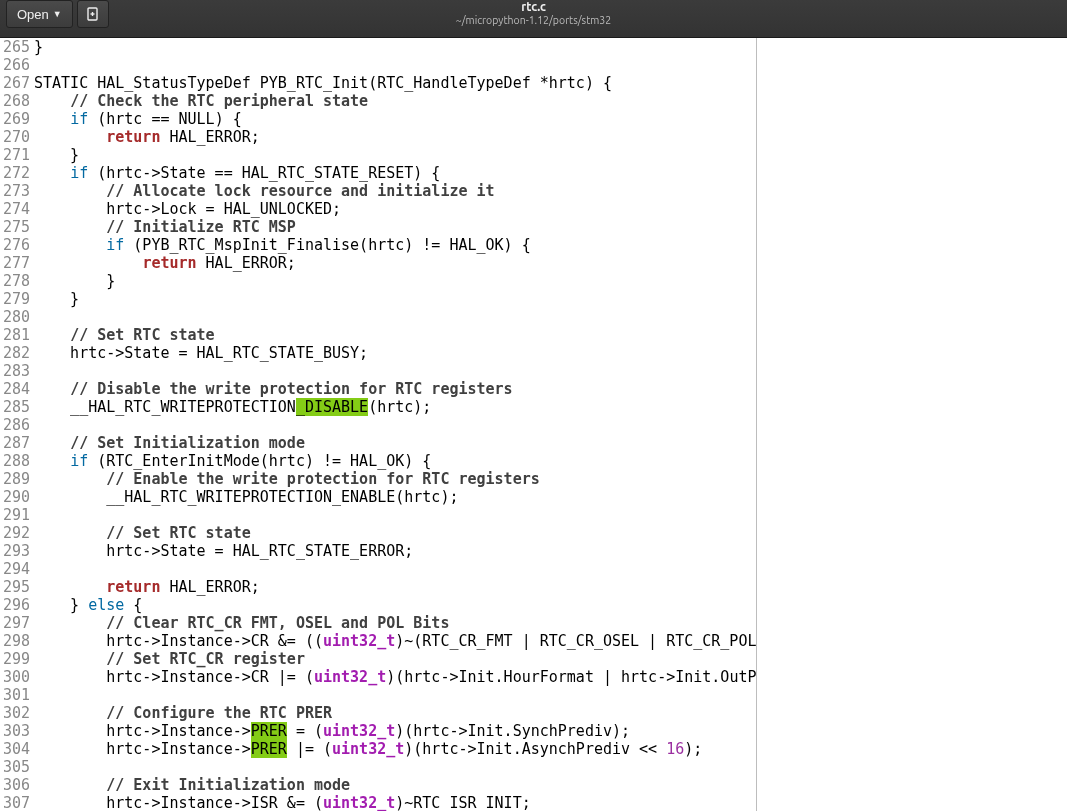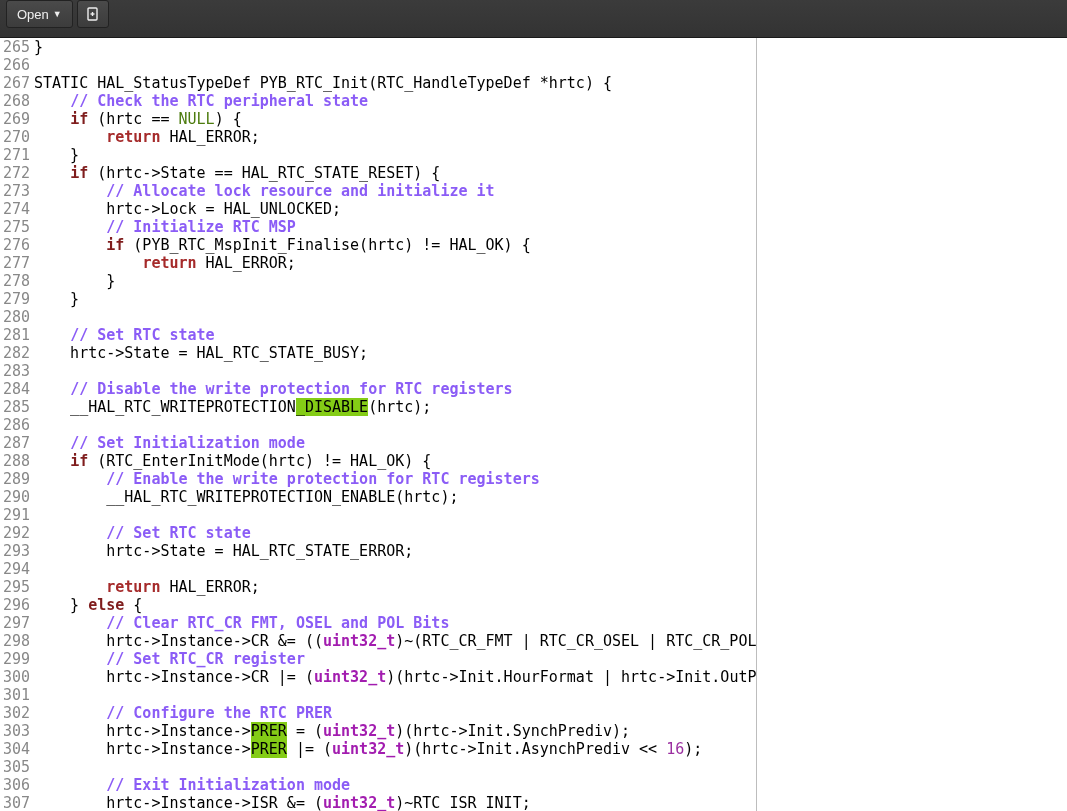--- a/index.html
+++ b/index.html
@@ -86,42 +86,46 @@
     padding-left: 2px;
     width: 30px;
     text-align: right;
     user-select: none;
     flex-shrink: 0;
   }
   .code {
     padding-left: 4px;
     color: #000;
   }
-  .kw { color: #7f1d1d; font-weight: bold; }
+  .kw { color: #0369a1; font-weight: normal; }
   .ret { color: #a52a2a; font-weight: bold; }
   .type { color: #a21caf; font-weight: bold; }
-  .comment { color: #8b5cf6; font-weight: bold; }
-  .null { color: #4d7c0f; }
+  .comment { color: #404040; font-weight: bold; }
+  .null { color: #000000; }
   .num { color: #9b30a0; }
   .hl { background: #84cc16; }
 </style>
 </head>
 <body>
 
 <div class="titlebar">
   <button class="open-btn">
     <span>Open</span>
     <span class="tri">▼</span>
   </button>
   <button class="new-tab-btn">
     <svg width="16" height="16" viewBox="0 0 16 16" fill="none" stroke="#eee" stroke-width="1.4">
       <rect x="3" y="2" width="9" height="12" rx="1"></rect>
       <line x1="7.5" y1="6" x2="7.5" y2="10"></line>
       <line x1="5.5" y1="8" x2="9.5" y2="8"></line>
     </svg>
   </button>
+  <div class="title-center">
+    <div class="fname">rtc.c</div>
+    <div class="fpath">~/micropython-1.12/ports/stm32</div>
+  </div>
 </div>
 
 <div class="editor-area">
   <div class="code-pane" id="code-pane"><div class="code-line"><span class="lineno">265</span><span class="code"><span>}</span></span></div><div class="code-line"><span class="lineno">266</span><span class="code"></span></div><div class="code-line"><span class="lineno">267</span><span class="code"><span>STATIC HAL_StatusTypeDef PYB_RTC_Init(RTC_HandleTypeDef *hrtc) {</span></span></div><div class="code-line"><span class="lineno">268</span><span class="code"><span>    </span><span class="comment">// Check the RTC peripheral state</span></span></div><div class="code-line"><span class="lineno">269</span><span class="code"><span>    </span><span class="kw">if</span><span> (hrtc == </span><span class="null">NULL</span><span>) {</span></span></div><div class="code-line"><span class="lineno">270</span><span class="code"><span>        </span><span class="ret">return</span><span> HAL_ERROR;</span></span></div><div class="code-line"><span class="lineno">271</span><span class="code"><span>    }</span></span></div><div class="code-line"><span class="lineno">272</span><span class="code"><span>    </span><span class="kw">if</span><span> (hrtc-&gt;State == HAL_RTC_STATE_RESET) {</span></span></div><div class="code-line"><span class="lineno">273</span><span class="code"><span>        </span><span class="comment">// Allocate lock resource and initialize it</span></span></div><div class="code-line"><span class="lineno">274</span><span class="code"><span>        hrtc-&gt;Lock = HAL_UNLOCKED;</span></span></div><div class="code-line"><span class="lineno">275</span><span class="code"><span>        </span><span class="comment">// Initialize RTC MSP</span></span></div><div class="code-line"><span class="lineno">276</span><span class="code"><span>        </span><span class="kw">if</span><span> (PYB_RTC_MspInit_Finalise(hrtc) != HAL_OK) {</span></span></div><div class="code-line"><span class="lineno">277</span><span class="code"><span>            </span><span class="ret">return</span><span> HAL_ERROR;</span></span></div><div class="code-line"><span class="lineno">278</span><span class="code"><span>        }</span></span></div><div class="code-line"><span class="lineno">279</span><span class="code"><span>    }</span></span></div><div class="code-line"><span class="lineno">280</span><span class="code"></span></div><div class="code-line"><span class="lineno">281</span><span class="code"><span>    </span><span class="comment">// Set RTC state</span></span></div><div class="code-line"><span class="lineno">282</span><span class="code"><span>    hrtc-&gt;State = HAL_RTC_STATE_BUSY;</span></span></div><div class="code-line"><span class="lineno">283</span><span class="code"></span></div><div class="code-line"><span class="lineno">284</span><span class="code"><span>    </span><span class="comment">// Disable the write protection for RTC registers</span></span></div><div class="code-line"><span class="lineno">285</span><span class="code"><span>    __HAL_RTC_WRITEPROTECTION</span><span class="hl">_DISABLE</span><span>(hrtc);</span></span></div><div class="code-line"><span class="lineno">286</span><span class="code"></span></div><div class="code-line"><span class="lineno">287</span><span class="code"><span>    </span><span class="comment">// Set Initialization mode</span></span></div><div class="code-line"><span class="lineno">288</span><span class="code"><span>    </span><span class="kw">if</span><span> (RTC_EnterInitMode(hrtc) != HAL_OK) {</span></span></div><div class="code-line"><span class="lineno">289</span><span class="code"><span>        </span><span class="comment">// Enable the write protection for RTC registers</span></span></div><div class="code-line"><span class="lineno">290</span><span class="code"><span>        __HAL_RTC_WRITEPROTECTION_ENABLE(hrtc);</span></span></div><div class="code-line"><span class="lineno">291</span><span class="code"></span></div><div class="code-line"><span class="lineno">292</span><span class="code"><span>        </span><span class="comment">// Set RTC state</span></span></div><div class="code-line"><span class="lineno">293</span><span class="code"><span>        hrtc-&gt;State = HAL_RTC_STATE_ERROR;</span></span></div><div class="code-line"><span class="lineno">294</span><span class="code"></span></div><div class="code-line"><span class="lineno">295</span><span class="code"><span>        </span><span class="ret">return</span><span> HAL_ERROR;</span></span></div><div class="code-line"><span class="lineno">296</span><span class="code"><span>    } </span><span class="kw">else</span><span> {</span></span></div><div class="code-line"><span class="lineno">297</span><span class="code"><span>        </span><span class="comment">// Clear RTC_CR FMT, OSEL and POL Bits</span></span></div><div class="code-line"><span class="lineno">298</span><span class="code"><span>        hrtc-&gt;Instance-&gt;CR &amp;= ((</span><span class="type">uint32_t</span><span>)~(RTC_CR_FMT | RTC_CR_OSEL | RTC_CR_POL));</span></span></div><div class="code-line"><span class="lineno">299</span><span class="code"><span>        </span><span class="comment">// Set RTC_CR register</span></span></div><div class="code-line"><span class="lineno">300</span><span class="code"><span>        hrtc-&gt;Instance-&gt;CR |= (</span><span class="type">uint32_t</span><span>)(hrtc-&gt;Init.HourFormat | hrtc-&gt;Init.OutPut | hrtc-&gt;Init.OutPutPolarity);</span></span></div><div class="code-line"><span class="lineno">301</span><span class="code"></span></div><div class="code-line"><span class="lineno">302</span><span class="code"><span>        </span><span class="comment">// Configure the RTC PRER</span></span></div><div class="code-line"><span class="lineno">303</span><span class="code"><span>        hrtc-&gt;Instance-&gt;</span><span class="hl">PRER</span><span> = (</span><span class="type">uint32_t</span><span>)(hrtc-&gt;Init.SynchPrediv);</span></span></div><div class="code-line"><span class="lineno">304</span><span class="code"><span>        hrtc-&gt;Instance-&gt;</span><span class="hl">PRER</span><span> |= (</span><span class="type">uint32_t</span><span>)(hrtc-&gt;Init.AsynchPrediv &lt;&lt; </span><span class="num">16</span><span>);</span></span></div><div class="code-line"><span class="lineno">305</span><span class="code"></span></div><div class="code-line"><span class="lineno">306</span><span class="code"><span>        </span><span class="comment">// Exit Initialization mode</span></span></div><div class="code-line"><span class="lineno">307</span><span class="code"><span>        hrtc-&gt;Instance-&gt;ISR &amp;= (</span><span class="type">uint32_t</span><span>)~RTC_ISR_INIT;</span></span></div></div>
   <div class="divider"></div>
   <div class="right-pane"></div>
 </div>
 
 </body></html>

